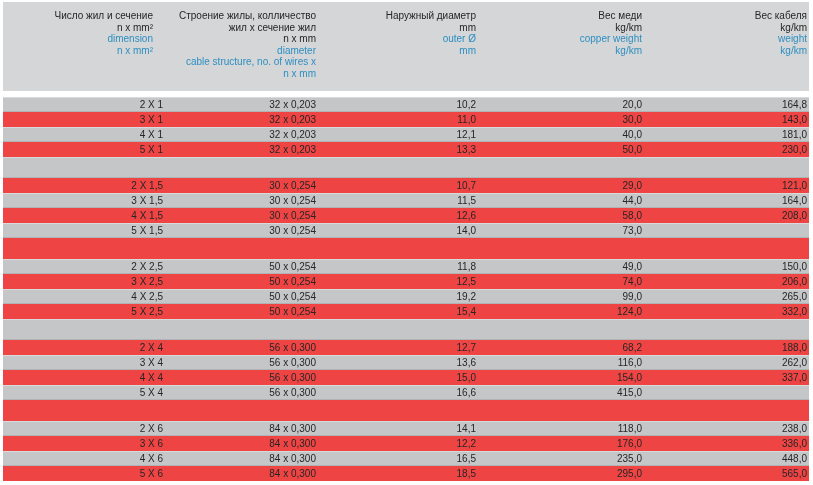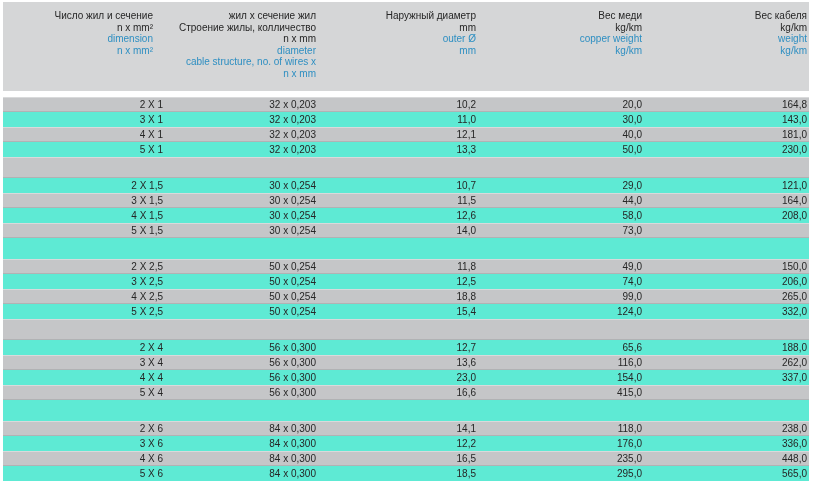--- a/index.html
+++ b/index.html
@@ -26,41 +26,41 @@
   }
   .hcell.c0{padding-right:12px;}
   .hline.ru{color:var(--text);}
   .hline.en{color:var(--accent-blue);}
   .gap{height:6px;background:#ffffff;}
   .row{height:15px;}
   .row.gray{
     background:var(--row-gray);
     box-shadow:inset 0 1px 0 #d9dadb, inset 0 -1px 0 #b1b2b4;
   }
-  .row.white{background:#5eead4;}
+  .row.white{background:#ef4444;}
   .row.sep{height:21px;}
   .cell{
     font-size:10px;line-height:15px;text-align:right;
     padding-right:2px;white-space:nowrap;color:var(--text);
   }
 </style>
 </head>
 <body>
 
 <div class="sheet">
   <div class="header grid">
       <div class="hcell c0">
         <div class="hline ru">Число жил и сечение</div>
         <div class="hline ru">n x mm²</div>
         <div class="hline en">dimension</div>
         <div class="hline en">n x mm²</div>
       </div>
       <div class="hcell c1">
+        <div class="hline ru">Строение жилы, колличество</div>
         <div class="hline ru">жил x сечение жил</div>
-        <div class="hline ru">Строение жилы, колличество</div>
         <div class="hline ru">n x mm</div>
         <div class="hline en">diameter</div>
         <div class="hline en">cable structure, no. of wires x</div>
         <div class="hline en">n x mm</div>
       </div>
       <div class="hcell c2">
         <div class="hline ru">Наружный диаметр</div>
         <div class="hline ru">mm</div>
         <div class="hline en">outer Ø</div>
         <div class="hline en">mm</div>
@@ -147,50 +147,50 @@
       <div class="row grid white">
         <div class="cell c0">3 X 2,5</div>
         <div class="cell c1">50 x 0,254</div>
         <div class="cell c2">12,5</div>
         <div class="cell c3">74,0</div>
         <div class="cell c4">206,0</div>
       </div>
       <div class="row grid gray">
         <div class="cell c0">4 X 2,5</div>
         <div class="cell c1">50 x 0,254</div>
-        <div class="cell c2">18,8</div>
+        <div class="cell c2">19,2</div>
         <div class="cell c3">99,0</div>
         <div class="cell c4">265,0</div>
       </div>
       <div class="row grid white">
         <div class="cell c0">5 X 2,5</div>
         <div class="cell c1">50 x 0,254</div>
         <div class="cell c2">15,4</div>
         <div class="cell c3">124,0</div>
         <div class="cell c4">332,0</div>
       </div>
       <div class="row sep gray"></div>
       <div class="row grid white">
         <div class="cell c0">2 X 4</div>
         <div class="cell c1">56 x 0,300</div>
         <div class="cell c2">12,7</div>
-        <div class="cell c3">65,6</div>
+        <div class="cell c3">68,2</div>
         <div class="cell c4">188,0</div>
       </div>
       <div class="row grid gray">
         <div class="cell c0">3 X 4</div>
         <div class="cell c1">56 x 0,300</div>
         <div class="cell c2">13,6</div>
         <div class="cell c3">116,0</div>
         <div class="cell c4">262,0</div>
       </div>
       <div class="row grid white">
         <div class="cell c0">4 X 4</div>
         <div class="cell c1">56 x 0,300</div>
-        <div class="cell c2">23,0</div>
+        <div class="cell c2">15,0</div>
         <div class="cell c3">154,0</div>
         <div class="cell c4">337,0</div>
       </div>
       <div class="row grid gray">
         <div class="cell c0">5 X 4</div>
         <div class="cell c1">56 x 0,300</div>
         <div class="cell c2">16,6</div>
         <div class="cell c4">415,0</div>
       </div>
       <div class="row sep white"></div>

